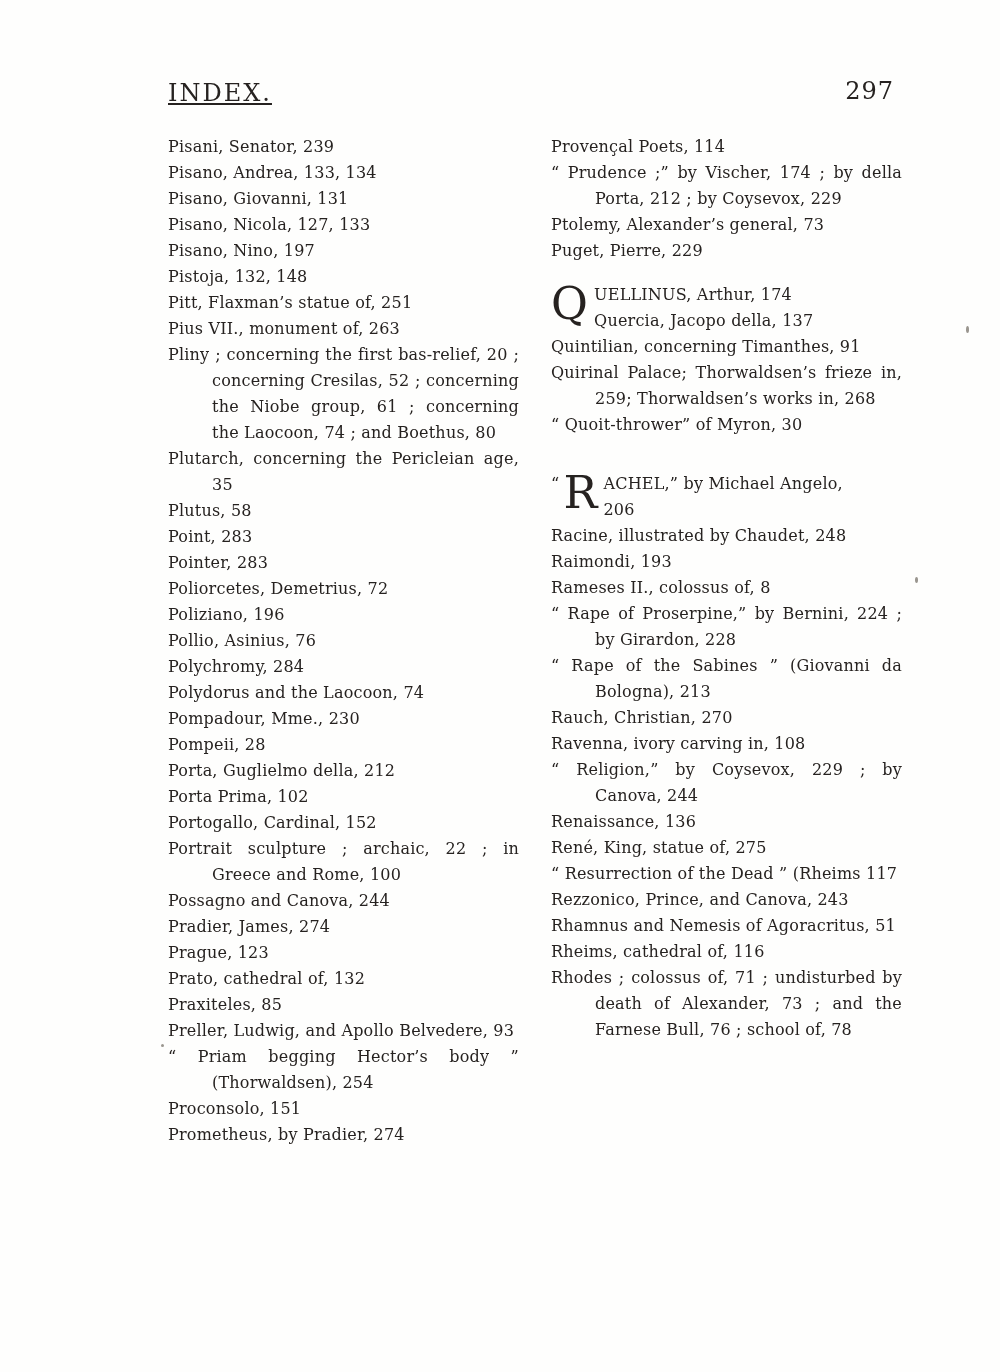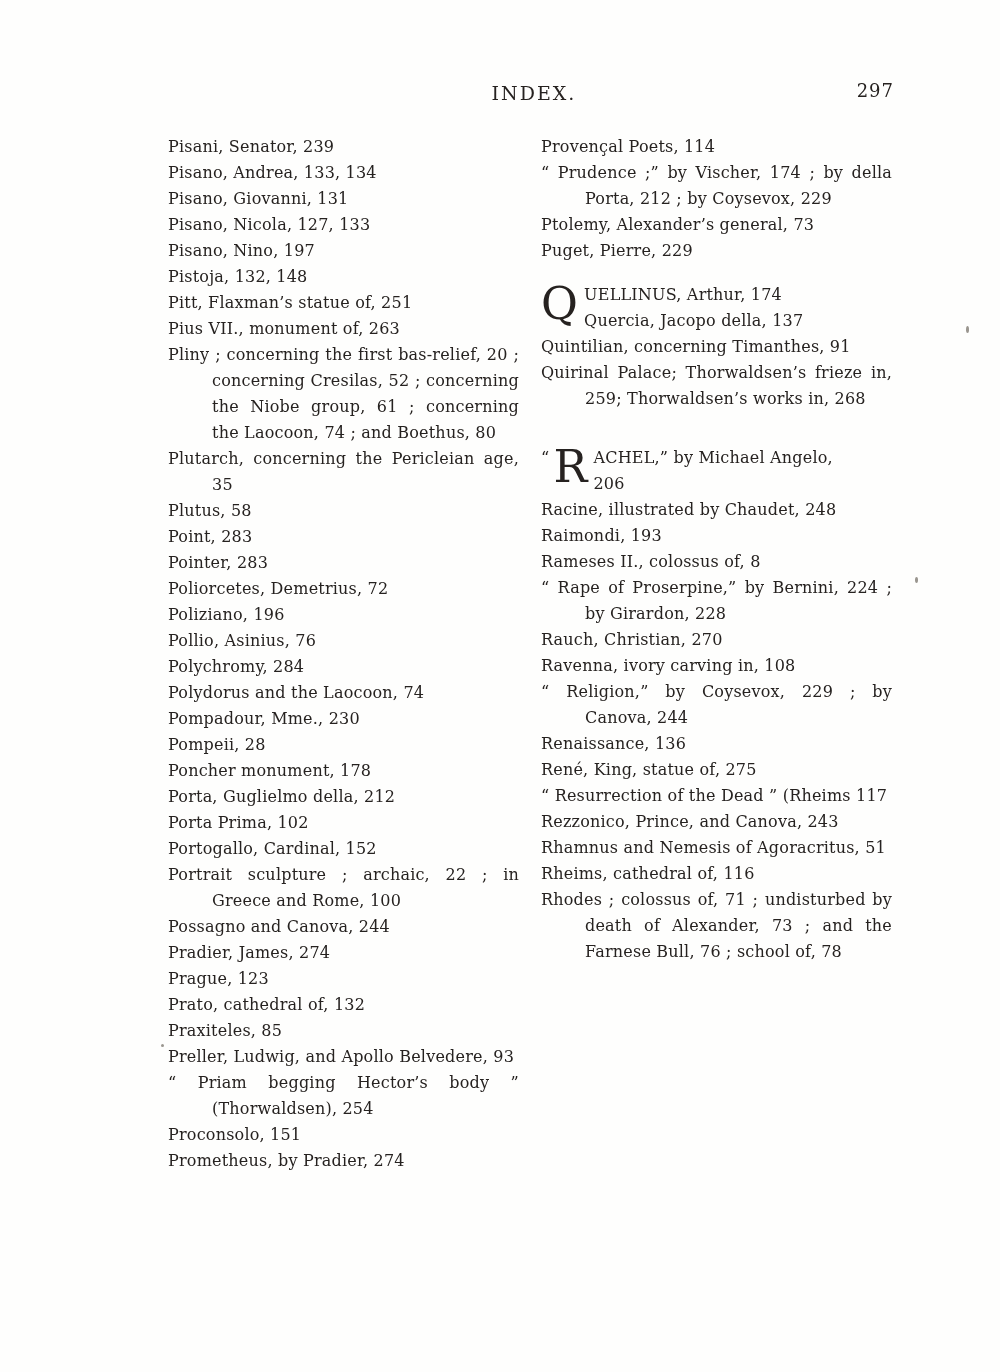--- a/index.html
+++ b/index.html
@@ -19,39 +19,39 @@
   }
   .header {
     position: absolute;
     top: 80px;
     left: 168px;
     width: 732px;
     height: 30px;
   }
   .header .title {
     display: block;
-    text-align: center;
-    font-size: 19px;
+    font-size: 24px;
     letter-spacing: 2px;
     font-weight: 500;
+    text-decoration: underline;
   }
   .header .page-num {
     position: absolute;
     right: 6px;
     top: -2px;
-    font-size: 18px;
+    font-size: 24px;
     letter-spacing: 1px;
   }
   .columns {
     position: absolute;
     top: 134px;
     left: 168px;
     width: 736px;
     display: flex;
-    gap: 22px;
+    gap: 32px;
   }
   .col { width: 351px; }
   .col.right { width: 351px; }
   .entry {
     padding-left: 44px;
     text-indent: -44px;
     text-align: justify;
   }
   .entry.dc {
     display: flex;
@@ -101,21 +101,20 @@
         <div class="entry">Plutus, 58</div>
         <div class="entry">Point, 283</div>
         <div class="entry">Pointer, 283</div>
         <div class="entry">Poliorcetes, Demetrius, 72</div>
         <div class="entry">Poliziano, 196</div>
         <div class="entry">Pollio, Asinius, 76</div>
         <div class="entry">Polychromy, 284</div>
         <div class="entry">Polydorus and the Laocoon, 74</div>
         <div class="entry">Pompadour, Mme., 230</div>
         <div class="entry">Pompeii, 28</div>
-        <div class="entry">Poncher monument, 178</div>
         <div class="entry">Porta, Guglielmo della, 212</div>
         <div class="entry">Porta Prima, 102</div>
         <div class="entry">Portogallo, Cardinal, 152</div>
         <div class="entry">Portrait sculpture ; archaic, 22 ; in Greece and Rome, 100</div>
         <div class="entry">Possagno and Canova, 244</div>
         <div class="entry">Pradier, James, 274</div>
         <div class="entry">Prague, 123</div>
         <div class="entry">Prato, cathedral of, 132</div>
         <div class="entry">Praxiteles, 85</div>
         <div class="entry">Preller, Ludwig, and Apollo Belvedere, 93</div>
@@ -127,29 +126,31 @@
         <div class="entry">Provençal Poets, 114</div>
         <div class="entry">“ Prudence ;” by Vischer, 174 ; by della Porta, 212 ; by Coysevox, 229</div>
         <div class="entry">Ptolemy, Alexander’s general, 73</div>
         <div class="entry">Puget, Pierre, 229</div>
         <div class="entry dc" style="margin-top: 18px;">
           <span class="dropcap">Q</span>
           <span class="dc-lines"><span>UELLINUS, Arthur, 174</span><br><span>Quercia, Jacopo della, 137</span></span>
         </div>
         <div class="entry">Quintilian, concerning Timanthes, 91</div>
         <div class="entry">Quirinal Palace; Thorwaldsen’s frieze in, 259; Thorwaldsen’s works in, 268</div>
+        <div class="entry">“ Quoit-thrower” of Myron, 30</div>
         <div class="entry dc" style="margin-top: 33px;">
           <span class="dc-pre">“ </span>
           <span class="dropcap">R</span>
           <span class="dc-lines"><span>ACHEL,” by Michael Angelo,</span><br><span>206</span></span>
         </div>
         <div class="entry">Racine, illustrated by Chaudet, 248</div>
         <div class="entry">Raimondi, 193</div>
         <div class="entry">Rameses II., colossus of, 8</div>
         <div class="entry">“ Rape of Proserpine,” by Bernini, 224 ; by Girardon, 228</div>
+        <div class="entry">“ Rape of the Sabines ” (Giovanni da Bologna), 213</div>
         <div class="entry">Rauch, Christian, 270</div>
         <div class="entry">Ravenna, ivory carving in, 108</div>
         <div class="entry">“ Religion,” by Coysevox, 229 ; by Canova, 244</div>
         <div class="entry">Renaissance, 136</div>
         <div class="entry">René, King, statue of, 275</div>
         <div class="entry">“ Resurrection of the Dead ” (Rheims 117</div>
         <div class="entry">Rezzonico, Prince, and Canova, 243</div>
         <div class="entry">Rhamnus and Nemesis of Agoracritus, 51</div>
         <div class="entry">Rheims, cathedral of, 116</div>
         <div class="entry">Rhodes ; colossus of, 71 ; undisturbed by death of Alexander, 73 ; and the Farnese Bull, 76 ; school of, 78</div>

